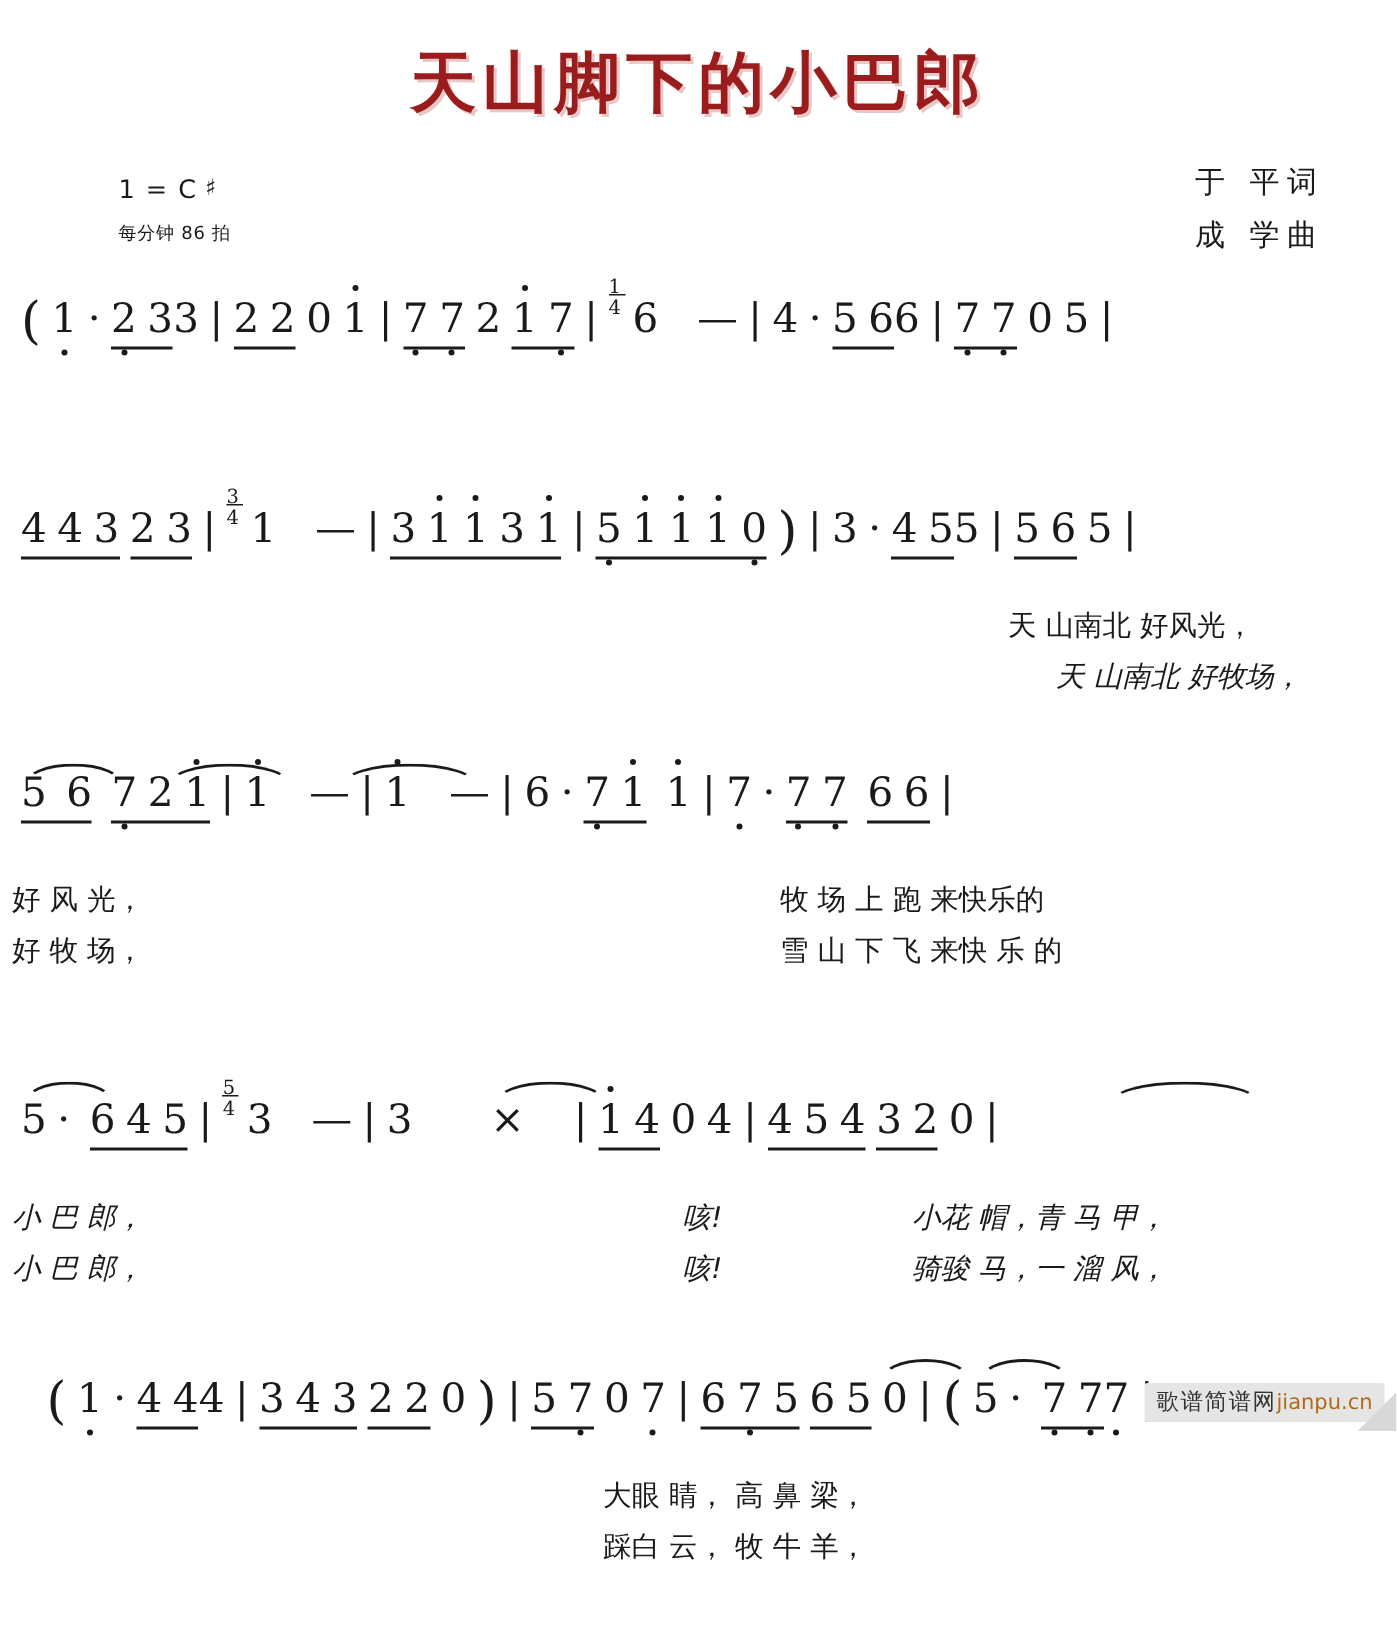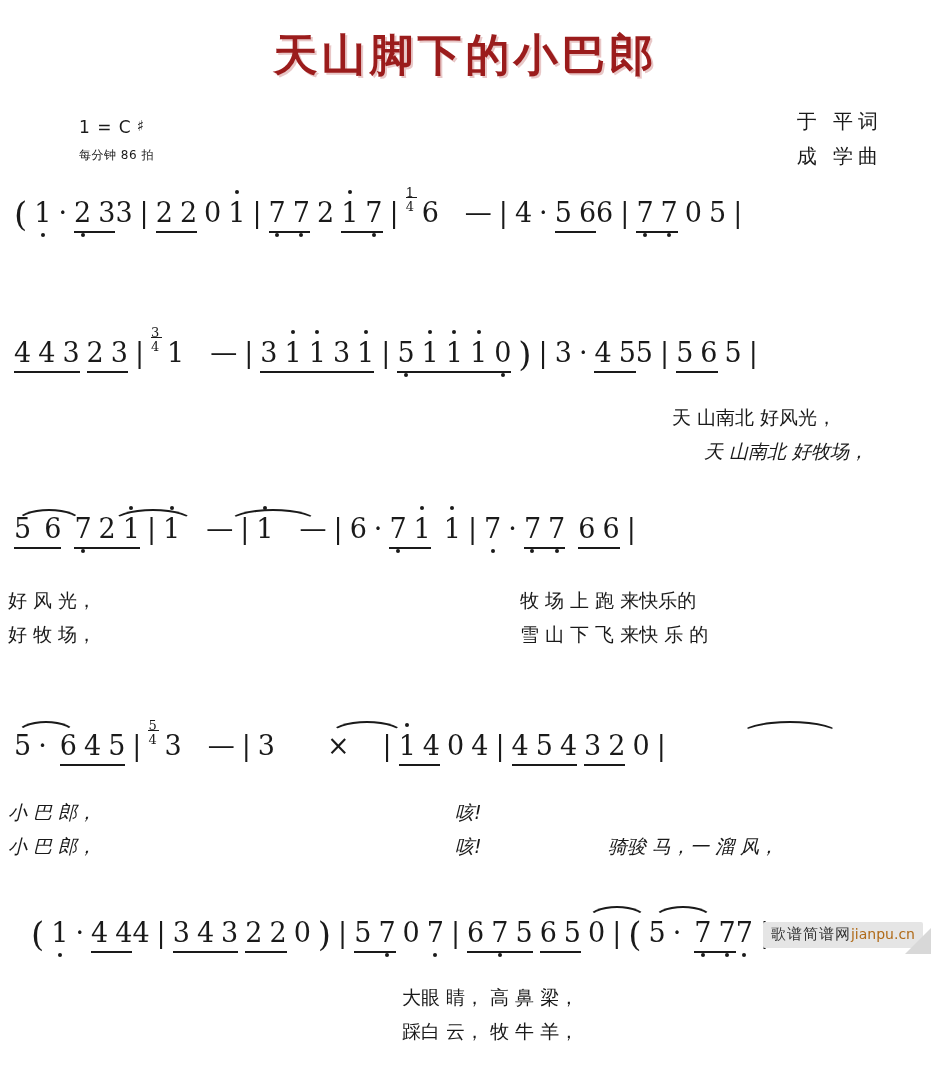--- a/index.html
+++ b/index.html
@@ -260,20 +260,21 @@
       <span class="slur" style="left:16px;top:-4px;width:56px;"></span>
       <span class="slur" style="left:330px;top:-4px;width:70px;"></span>
       <span class="slur" style="left:740px;top:-4px;width:96px;"></span>
       <span class="tok">5</span><span class="sp-s"></span><span class="tok">·</span><span class="sp"></span><span class="tok beam1"><span class="tok">6</span><span class="sp-s"></span><span class="tok">4</span><span class="sp-s"></span><span class="tok">5</span></span><span class="bar">|</span><span class="meter"><i class="top">5</i><u></u><i class="bot">4</i></span><span class="tok">3</span><span class="sp-l"></span><span class="tok">—</span><span class="bar">|</span><span class="tok">3</span><span class="sp-l"></span><span class="sp-l"></span><span class="tok">×</span><span class="sp-l"></span><span class="bar">|</span><span class="tok beam1"><span class="tok oct-up">1</span><span class="sp-s"></span><span class="tok">4</span></span><span class="sp-s"></span><span class="tok">0</span><span class="sp-s"></span><span class="tok">4</span><span class="bar">|</span><span class="tok beam1"><span class="tok">4</span><span class="sp-s"></span><span class="tok">5</span><span class="sp-s"></span><span class="tok">4</span></span><span class="sp-s"></span><span class="tok beam1"><span class="tok">3</span><span class="sp-s"></span><span class="tok">2</span></span><span class="sp-s"></span><span class="tok">0</span><span class="bar">|</span>
     </div>
     <div class="lyrics" style="margin-top:14px;font-style:italic;">
       <span class="lyr" style="left:8px;top:0;">小   巴    郎，</span>
       <span class="lyr" style="left:8px;top:34px;">小   巴    郎，</span>
       <span class="lyr" style="left:455px;top:0;">咳!</span>
       <span class="lyr" style="left:455px;top:34px;">咳!</span>
+      <span class="lyr" style="left:608px;top:0;">小花  帽，青 马 甲，</span>
       <span class="lyr" style="left:608px;top:34px;">骑骏  马，一 溜 风，</span>
     </div>
   </div>
 
   <div class="row" style="top:910px;padding-left:17px;">
     <div class="notes">
       <span class="slur" style="left:570px;top:-4px;width:56px;"></span>
       <span class="slur" style="left:636px;top:-4px;width:56px;"></span>
       <span class="tok" style="font-size:34px;position:relative;top:4px;">(</span><span class="sp-s"></span><span class="tok oct-dn">1</span><span class="sp-s"></span><span class="tok">·</span><span class="sp-s"></span><span class="tok beam1"><span class="tok">4</span><span class="sp-s"></span><span class="tok">4</span></span><span class="tok">4</span><span class="bar">|</span><span class="tok beam1"><span class="tok">3</span><span class="sp-s"></span><span class="tok">4</span><span class="sp-s"></span><span class="tok">3</span></span><span class="sp-s"></span><span class="tok beam1"><span class="tok">2</span><span class="sp-s"></span><span class="tok">2</span></span><span class="sp-s"></span><span class="tok">0</span><span class="sp-s"></span><span class="tok" style="font-size:34px;position:relative;top:4px;">)</span><span class="bar">|</span><span class="tok beam1"><span class="tok">5</span><span class="sp-s"></span><span class="tok oct-dn">7</span></span><span class="sp-s"></span><span class="tok">0</span><span class="sp-s"></span><span class="tok oct-dn">7</span><span class="bar">|</span><span class="tok beam1"><span class="tok">6</span><span class="sp-s"></span><span class="tok oct-dn">7</span><span class="sp-s"></span><span class="tok">5</span></span><span class="sp-s"></span><span class="tok beam1"><span class="tok">6</span><span class="sp-s"></span><span class="tok">5</span></span><span class="sp-s"></span><span class="tok">0</span><span class="bar">|</span><span class="tok" style="font-size:34px;position:relative;top:4px;">(</span><span class="sp-s"></span><span class="tok">5</span><span class="sp-s"></span><span class="tok">·</span><span class="sp"></span><span class="tok beam1"><span class="tok oct-dn">7</span><span class="sp-s"></span><span class="tok oct-dn">7</span></span><span class="tok oct-dn">7</span><span class="bar">|</span>
     </div>

